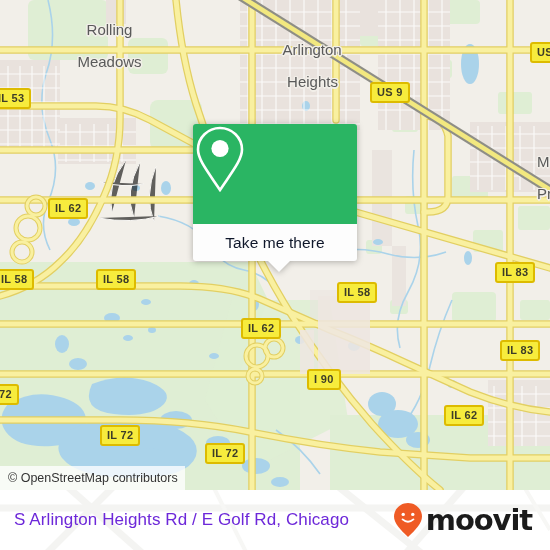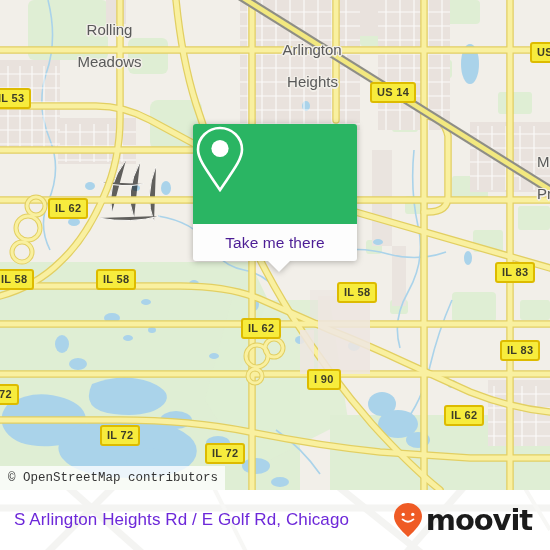--- a/index.html
+++ b/index.html
@@ -49,37 +49,37 @@
   .callout-top{
     height:100px;background:#2ab563;border-radius:3px 3px 0 0;
     display:flex;align-items:center;justify-content:center;
   }
   .callout-bottom{
     height:37px;background:#fdfdfd;border-radius:0 0 3px 3px;
     display:flex;align-items:center;justify-content:center;
     position:relative;
   }
   .callout-bottom .label{
-    color:#4c1d95;font-size:15.5px;letter-spacing:.1px;
+    color:#0f172a;font-size:15.5px;letter-spacing:.1px;
     font-family:"Liberation Sans","DejaVu Sans",sans-serif;
   }
   .tail{
     position:absolute;left:75px;bottom:-11px;width:0;height:0;
     border-left:11px solid transparent;border-right:11px solid transparent;
     border-top:11px solid #fdfdfd;
   }
 
   
   .attrib{
     position:absolute;left:0;bottom:0;
     background:rgba(255,255,255,.78);
     color:#333;font-size:12.5px;line-height:16px;
     padding:4px 7px 4px 8px;
     white-space:nowrap;
-    font-family:Liberation Mono, monospace;
+    font-family:Liberation Sans, sans-serif;
   }
 
   
   .bottombar{
     position:absolute;left:0;top:490px;width:550px;height:60px;
     background:#ffffff;overflow:hidden;
   }
   .bottombar .ghost{position:absolute;left:0;top:0;opacity:1;}
   .addr{
     position:absolute;left:14px;top:50%;transform:translateY(-50%);
@@ -293,21 +293,21 @@
       <span>Arlington</span><br>
       <span>Heights</span>
     </div>
 
     <div class="place" style="left:512px;top:138px;width:80px;text-align:left;">
       <span>Moun</span><br>
       <span>Prospec</span>
     </div>
 
     <div class="shield" style="left:-9px;top:88px;">IL 53</div>
-    <div class="shield" style="left:370px;top:82px;">US 14</div>
+    <div class="shield" style="left:370px;top:82px;">US 9</div>
     <div class="shield" style="left:530px;top:42px;">US</div>
     <div class="shield" style="left:48px;top:198px;">IL 62</div>
     <div class="shield" style="left:-6px;top:269px;">IL 58</div>
     <div class="shield" style="left:96px;top:269px;">IL 58</div>
     <div class="shield" style="left:337px;top:282px;">IL 58</div>
     <div class="shield" style="left:495px;top:262px;">IL 83</div>
     <div class="shield" style="left:500px;top:340px;">IL 83</div>
     <div class="shield" style="left:241px;top:318px;">IL 62</div>
     <div class="shield" style="left:444px;top:405px;">IL 62</div>
     <div class="shield" style="left:307px;top:369px;">I 90</div>

